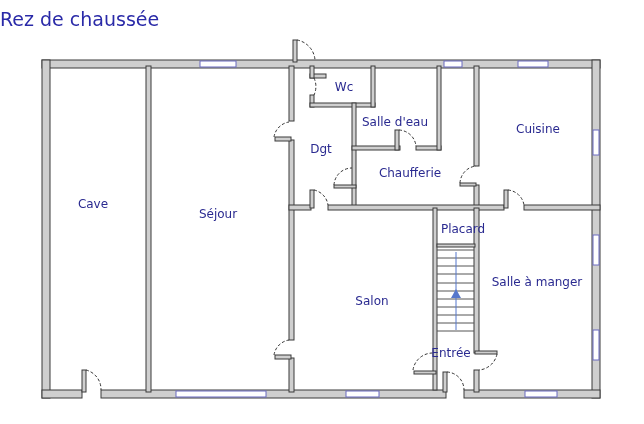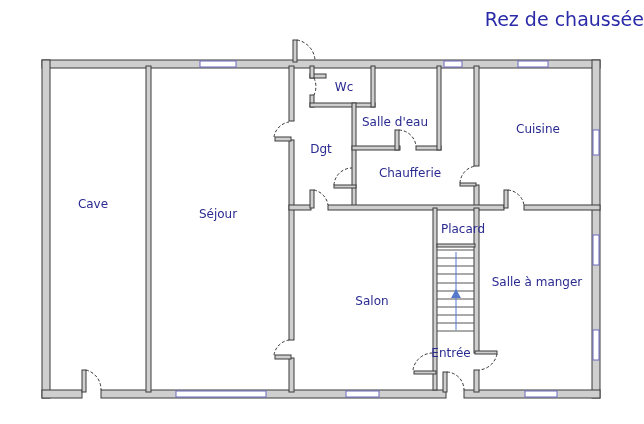--- a/index.html
+++ b/index.html
@@ -1,17 +1,17 @@
 <!DOCTYPE html>
 <html><head>
 <meta charset="utf-8">
 <style>
   html, body { margin: 0; padding: 0; background: #ffffff; }
   body { width: 644px; height: 424px; overflow: hidden; position: relative; font-family: "DejaVu Sans", "Liberation Sans", sans-serif; }
-  .title { position: absolute; left: 0; top: 8px; width: 644px; text-align: right; font-size: 19px; color: #2a2aa8; }
+  .title { position: absolute; left: 0; top: 8px; width: 644px; text-align: left; font-size: 19px; color: #2a2aa8; }
   svg { position: absolute; left: 0; top: 0; }
   .wall { fill: #cfcfcf; stroke: #3a3a3a; stroke-width: 1; }
   .win { fill: #ffffff; stroke: #6a6ac0; stroke-width: 1; }
   .door { fill: none; stroke: #333; stroke-width: 1; stroke-dasharray: 3 2; }
   .room-label { font-size: 12px; fill: #2a2a90; font-family: "DejaVu Sans", sans-serif; }
   .stair-line { stroke: #555; stroke-width: 1; }
   .arrow { stroke: #5577cc; stroke-width: 1; }
 </style>
 </head>
 <body>

